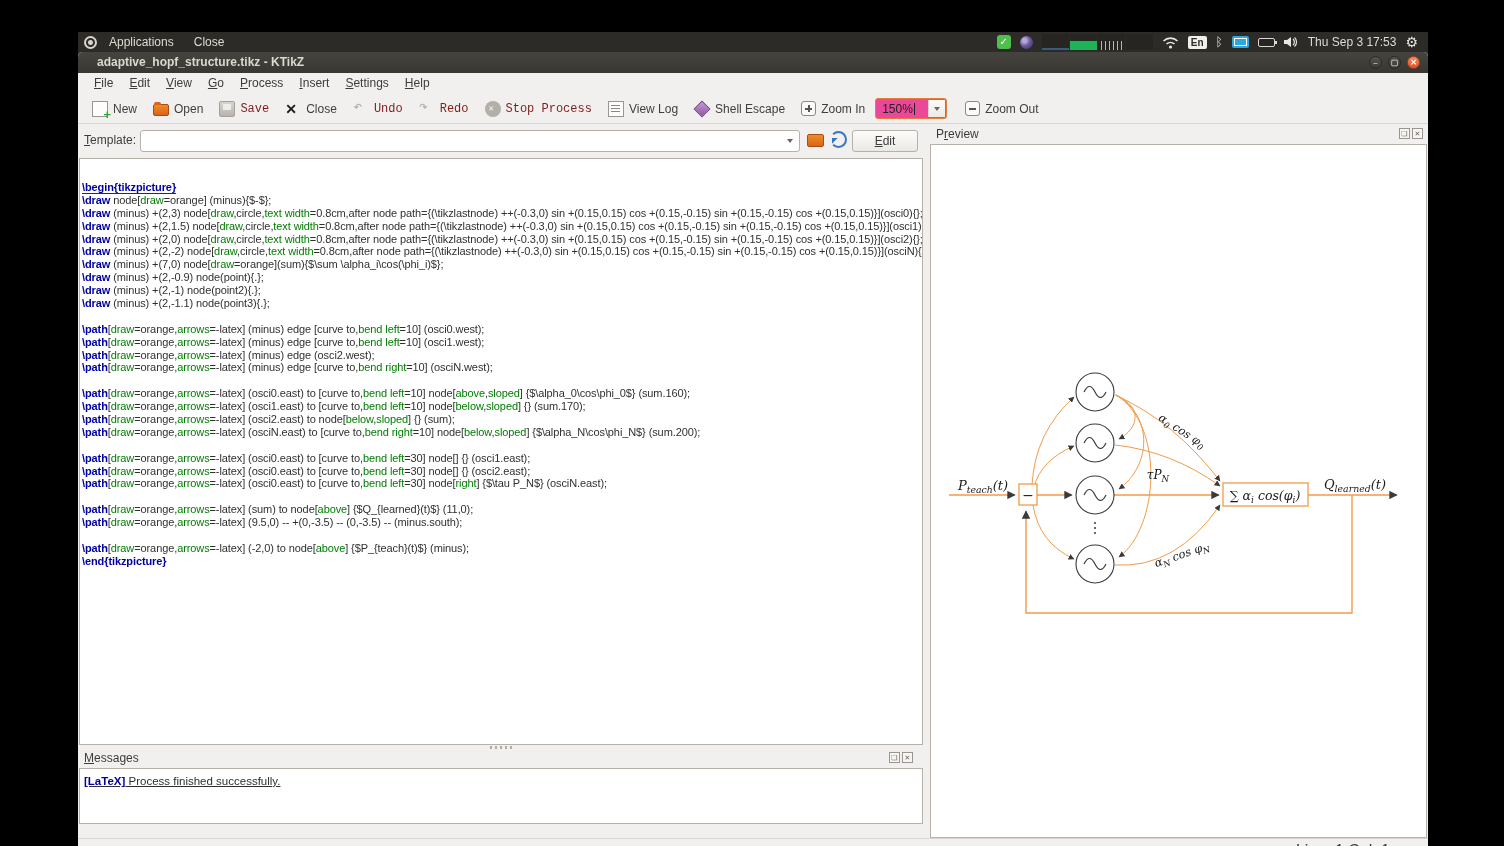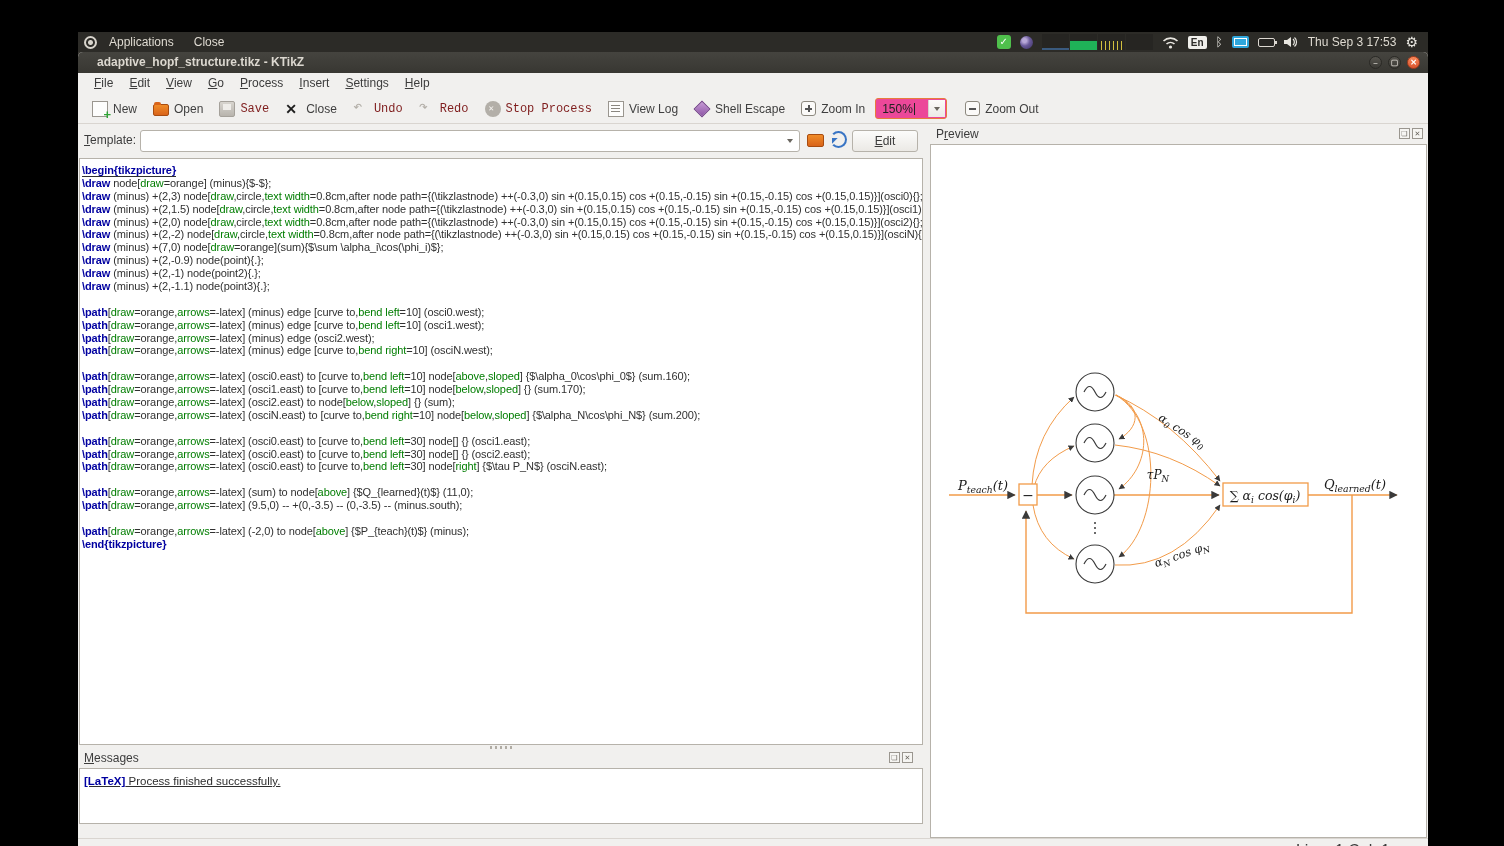--- a/index.html
+++ b/index.html
@@ -104,21 +104,21 @@
     border:2px solid #3874c4; border-left-color:transparent; }
   .ic-reload::after { content:""; position:absolute; left:-4px; top:1px; border:4px solid transparent;
     border-right-color:#3874c4; transform:rotate(45deg); }
   .btn { background:linear-gradient(#fcfcfb,#ebe9e5); border:1px solid #b6b2aa; border-radius:3px;
     font-size:12px; color:#3c3c3c; text-align:center; }
   .edit-btn { position:absolute; left:774px; top:6px; width:66px; height:22px; line-height:20px; }
 
   
   .editor { position:absolute; left:1px; top:106px; width:844px; height:587px; background:#fff;
     border:1px solid #b6b2aa; overflow:hidden; font-size:11px; line-height:12.9px;
-    padding:5px 0 0 2px; color:#303030; letter-spacing:-0.1px; white-space:pre; }
+    padding:22px 0 0 2px; color:#303030; letter-spacing:-0.1px; white-space:pre; }
   .cl { height:12.9px; }
   .tk-c { color:#0000a0; font-weight:bold; }
   .tk-k { color:#007d00; }
   .tk-t { color:#303030; }
   .tk-u { border-bottom:1px solid #2e2e2e; }
 
   
   .h-splitter { position:absolute; left:1px; top:693px; width:844px; height:5px; }
   .h-splitter .grip { position:absolute; left:50%; top:1px; width:22px; margin-left:-11px; height:3px;
     background:repeating-linear-gradient(90deg,#b0aca4 0 2px,transparent 2px 5px); }

